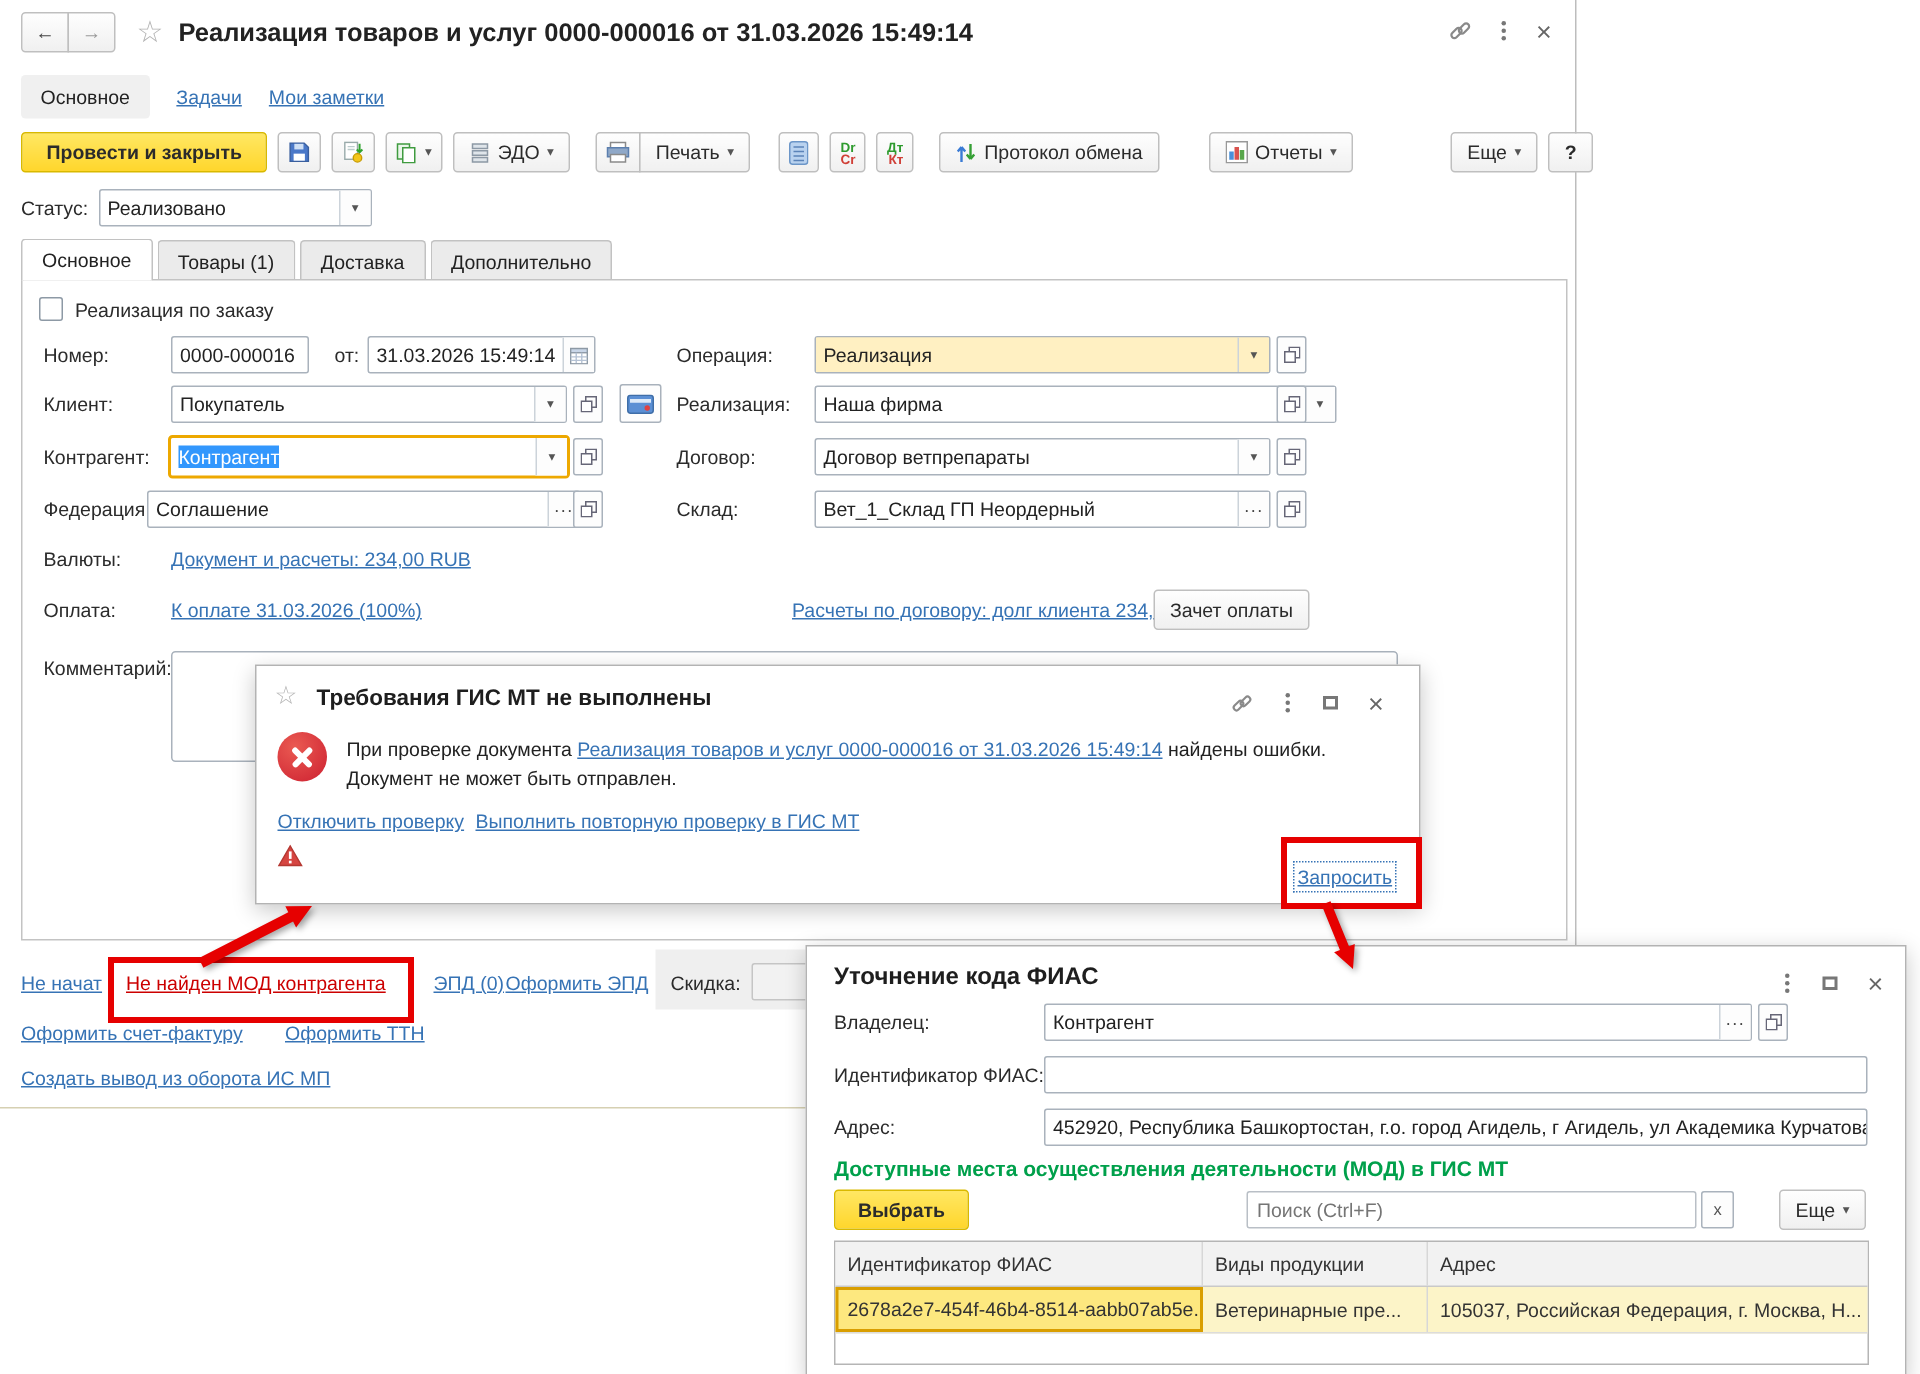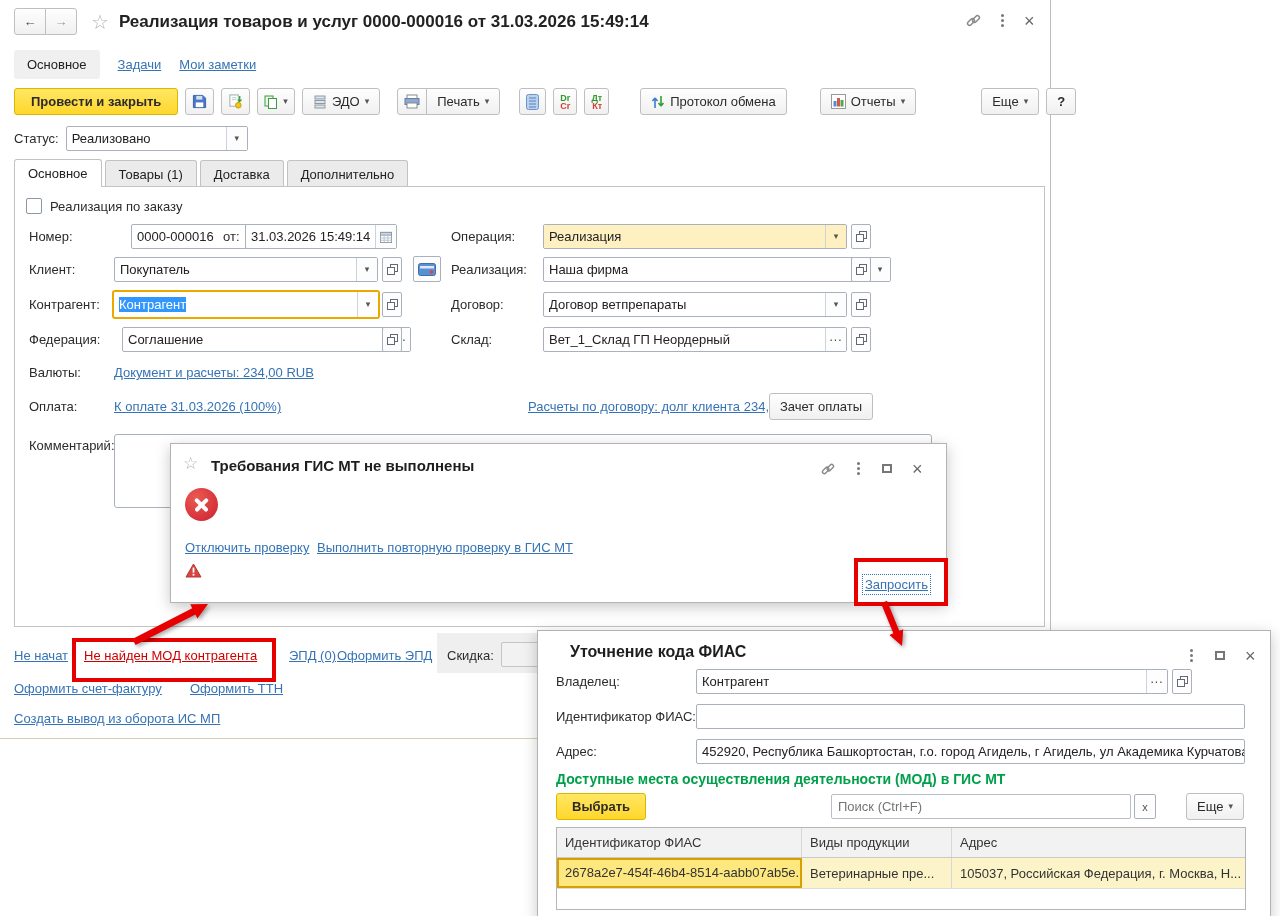--- a/index.html
+++ b/index.html
@@ -138,21 +138,21 @@
           <span class="t1" style="color:#2e9b2e">Dr</span>
           <span class="t2" style="color:#d04038">Cr</span>
         </span>
     </div>
     <div class="btn icbtn">
       <span class="ic2">
           <span class="t1" style="color:#2e9b2e">Дт</span>
           <span class="t2" style="color:#d04038">Кт</span>
         </span>
     </div>
-    <div class="btn" style="margin-left:24px">
+    <div class="btn" style="margin-left:10px">
       <svg width="14" height="14" viewBox="0 0 14 14" fill="none">
           <path d="M4 13 V3 M4 3 L1.5 6 M4 3 L6.5 6" stroke="#3a7bd5" stroke-width="1.6"></path>
           <path d="M10 1 v10 M10 11 L7.5 8 M10 11 L12.5 8" stroke="#35a035" stroke-width="1.6"></path>
         </svg>
       <span>Протокол обмена</span>
     </div>
     <div class="btn" style="margin-left:26px">
       <svg width="15" height="15" viewBox="0 0 15 15">
           <rect x="0.5" y="0.5" width="14" height="14" fill="#fff" stroke="#999"></rect>
           <rect x="2.5" y="7" width="3" height="5.5" fill="#4a90d9"></rect>
@@ -189,21 +189,21 @@
   </div>
 
   <div class="abs" style="left:14px;top:186px;width:1029px;height:439px;border:1px solid #c3c3c3;background:#fff">
 
     <div class="abs" style="left:11px;top:11px;display:flex;align-items:center;gap:8px">
       <div style="width:14px;height:14px;border:1px solid #8d99a5;border-radius:2px;background:#fff"></div>
       <span class="lbl">Реализация по заказу</span>
     </div>
 
     <div class="abs" style="left:14px;top:42px"><span class="lbl">Номер:</span></div>
-    <div class="fld abs" style="left:116px;top:37px;width:124px">
+    <div class="fld abs" style="left:99px;top:37px;width:92px">
         <div class="val">0000-000016</div>
       </div>
     <span class="lbl abs" style="left:208px;top:42px">от:</span>
     <div class="fld abs" style="left:230px;top:37px;width:152px">
       <div class="val">31.03.2026 15:49:14</div>
       <div class="cbtn">
         <svg width="12" height="12" viewBox="0 0 13 13">
             <rect x="0.5" y="1.5" width="12" height="11" fill="#fff" stroke="#8d99a5"></rect>
             <rect x="0.5" y="1.5" width="12" height="3" fill="#c9d6e8" stroke="#8d99a5"></rect>
             <line x1="4.5" y1="4.5" x2="4.5" y2="12" stroke="#b5c2d4"></line>
@@ -282,21 +282,21 @@
         </div>
     </div>
     <div class="obtn abs" style="left:836px;top:105px">
       <svg width="11" height="11">
           <rect x="3.5" y="0.5" width="7" height="7" fill="none" stroke="#667"></rect>
           <rect x="0.5" y="3.5" width="7" height="7" fill="#fff" stroke="#667"></rect>
         </svg>
     </div>
 
     <span class="lbl abs" style="left:14px;top:145px">Федерация:</span>
-    <div class="fld abs" style="left:107px;top:140px;width:289px">
+    <div class="fld abs" style="left:83px;top:140px;width:289px">
       <div class="val">Соглашение</div>
       <div class="cbtn">
           <span class="dots">...</span>
         </div>
     </div>
     <div class="obtn abs" style="left:367px;top:140px">
       <svg width="11" height="11">
           <rect x="3.5" y="0.5" width="7" height="7" fill="none" stroke="#667"></rect>
           <rect x="0.5" y="3.5" width="7" height="7" fill="#fff" stroke="#667"></rect>
         </svg>
@@ -352,34 +352,38 @@
     <span class="kebab">
         <i></i>
         <i></i>
         <i></i>
       </span>
     <span class="maxico"></span>
     <span class="xico">×</span>
   </div>
 
   <div class="errico" style="position:absolute;left:14px;top:44px"></div>
+  <div class="abs" style="position:absolute;left:60px;top:46px;width:690px;line-height:19px">
+    <span>При проверке документа </span><span class="lnk">Реализация товаров и услуг 0000-000016 от 31.03.2026 15:49:14</span><span> найдены ошибки.</span><br>
+    <span>Документ не может быть отправлен.</span>
+  </div>
 
   <span class="lnk" style="position:absolute;left:14px;top:96px">Отключить проверку</span>
   <span class="lnk" style="position:absolute;left:146px;top:96px">Выполнить повторную проверку в ГИС МТ</span>
 
   <svg width="17" height="15" viewBox="0 0 17 15" style="position:absolute;left:14px;top:119px">
     <path d="M8.5 1 L16 14 H1 Z" fill="#d64541" stroke="#b53832"></path>
     <rect x="7.6" y="4.6" width="1.8" height="5" fill="#fff"></rect>
     <rect x="7.6" y="10.8" width="1.8" height="1.8" fill="#fff"></rect>
   </svg>
   <span class="lnk" style="position:absolute;left:694px;top:133px;outline:1px dotted #3673b5;outline-offset:2px">Запросить</span>
 </div>
 
 <div class="dlg" style="left:537px;top:630px;width:732px;height:287px;z-index:20">
-  <span class="dtitle" style="position:absolute;left:32px;top:12px;font-size:16px">Уточнение кода ФИАС</span>
+  <span class="dtitle" style="position:absolute;left:18px;top:12px;font-size:16px">Уточнение кода ФИАС</span>
   <div style="position:absolute;left:650px;top:16px;display:flex;align-items:center;gap:20px">
     <span class="kebab">
         <i></i>
         <i></i>
         <i></i>
       </span>
     <span class="maxico"></span>
     <span class="xico">×</span>
   </div>
 

